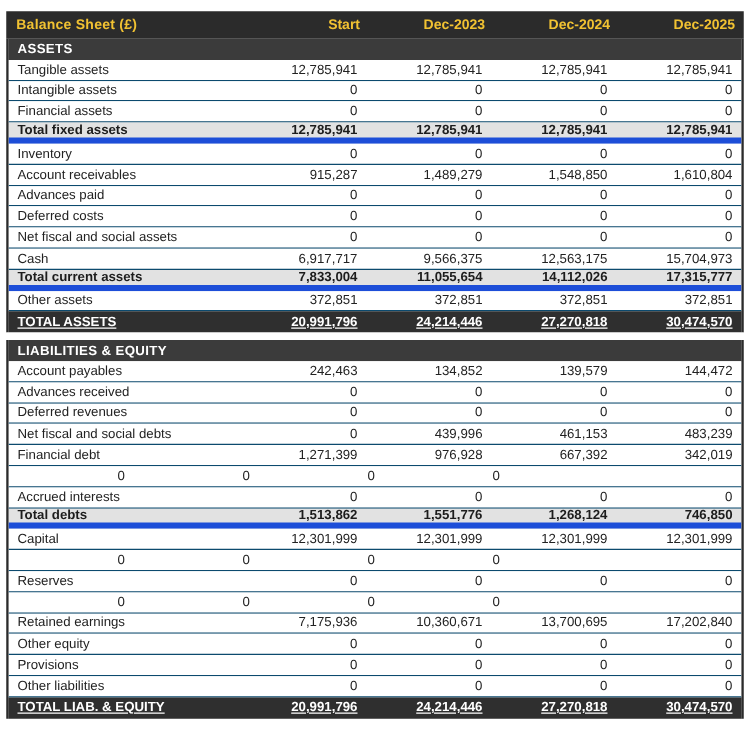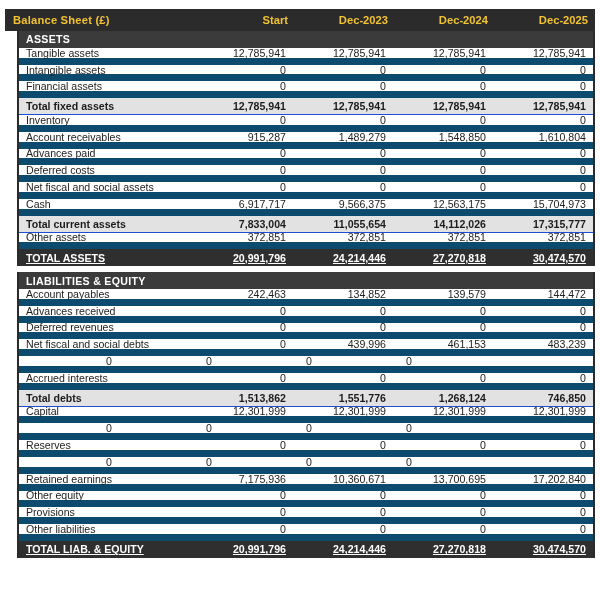--- a/index.html
+++ b/index.html
@@ -12,30 +12,30 @@
   .wrap{padding:9px 5px 0 5px;border-radius:32px;}
   
   .thead{
     display:flex;align-items:center;
     height:22px;background:#2b2b2b;color:#f1c232;
     font-weight:bold;font-size:11.2px;
   }
   .thead .title-cell{flex:1;padding-left:8px;letter-spacing:.2px;}
   .col,.val{width:100px;text-align:right;padding-right:7px;flex:0 0 auto;box-sizing:border-box;}
   
-  .block{border-left:2px solid #2b2b2b;border-right:2px solid #2b2b2b;margin-left:12px;}
+  .block{border-left:2px solid #2b2b2b;border-right:2px solid #2b2b2b;}
   .row{
     display:flex;align-items:center;
     height:16.8px;box-sizing:border-box;
     background:#ffffff;color:#222222;
-    font-size:10.6px;border-bottom:7px solid #0c4a6e;
+    font-size:10.6px;border-bottom:1px solid #0c4a6e;
   }
   .row .label{flex:1;padding-left:7px;white-space:nowrap;overflow:hidden;}
   .row.section{background:#3b3b3b;color:#ffffff;font-weight:bold;border-bottom:none;letter-spacing:.3px;}
-  .row.sub{background:#e2e2e2;color:#1c1c1c;font-weight:bold;border-bottom:1px solid #1d4ed8;}
+  .row.sub{background:#e2e2e2;color:#1c1c1c;font-weight:bold;border-bottom:5px solid #1d4ed8;}
   .row.grand{background:#2f2f2f;color:#ffffff;font-weight:bold;border-bottom:none;text-decoration:underline;}
   .gap{height:6px;background:#ffffff;}
 </style>
 </head>
 <body>
 
 <div class="wrap">
   <div class="thead">
     <div class="title-cell">Balance Sheet (£)</div>
     <div class="col">Start</div>
@@ -167,20 +167,27 @@
           <div class="val">0</div>
         </div>
         <div class="row">
           <div class="label">Net fiscal and social debts</div>
           <div class="val">0</div>
           <div class="val">439,996</div>
           <div class="val">461,153</div>
           <div class="val">483,239</div>
         </div>
         <div class="row">
+          <div class="label">Financial debt</div>
+          <div class="val">1,271,399</div>
+          <div class="val">976,928</div>
+          <div class="val">667,392</div>
+          <div class="val">342,019</div>
+        </div>
+        <div class="row">
           <div class="val">0</div>
           <div class="val">0</div>
           <div class="val">0</div>
           <div class="val">0</div>
         </div>
         <div class="row">
           <div class="label">Accrued interests</div>
           <div class="val">0</div>
           <div class="val">0</div>
           <div class="val">0</div>

